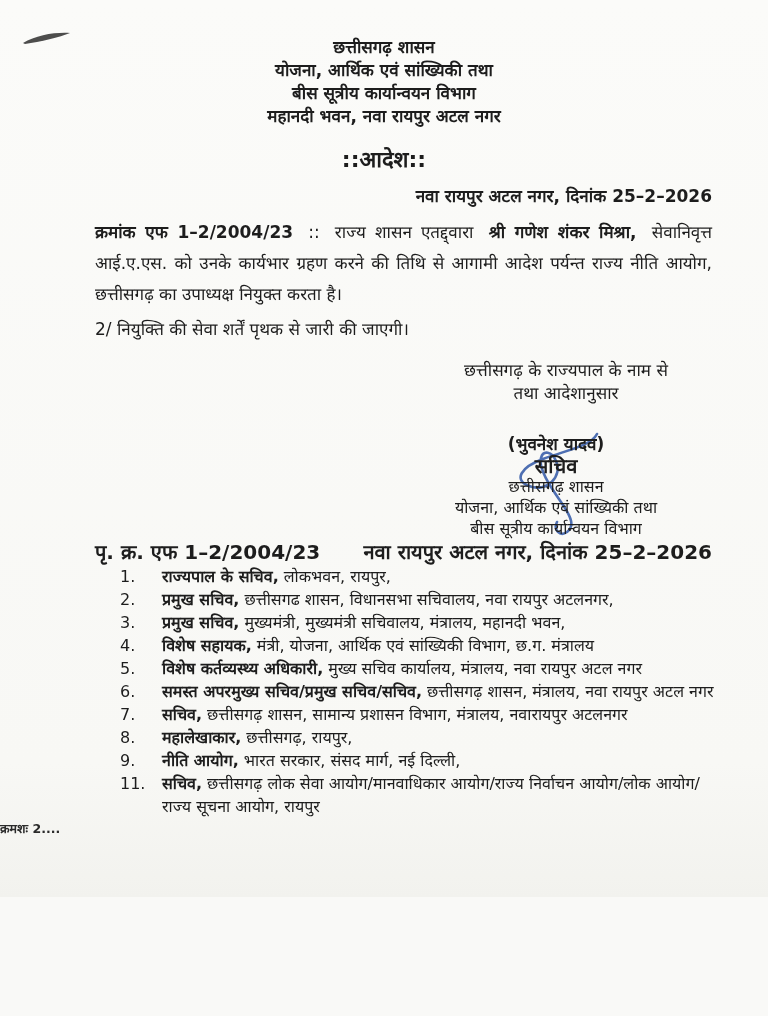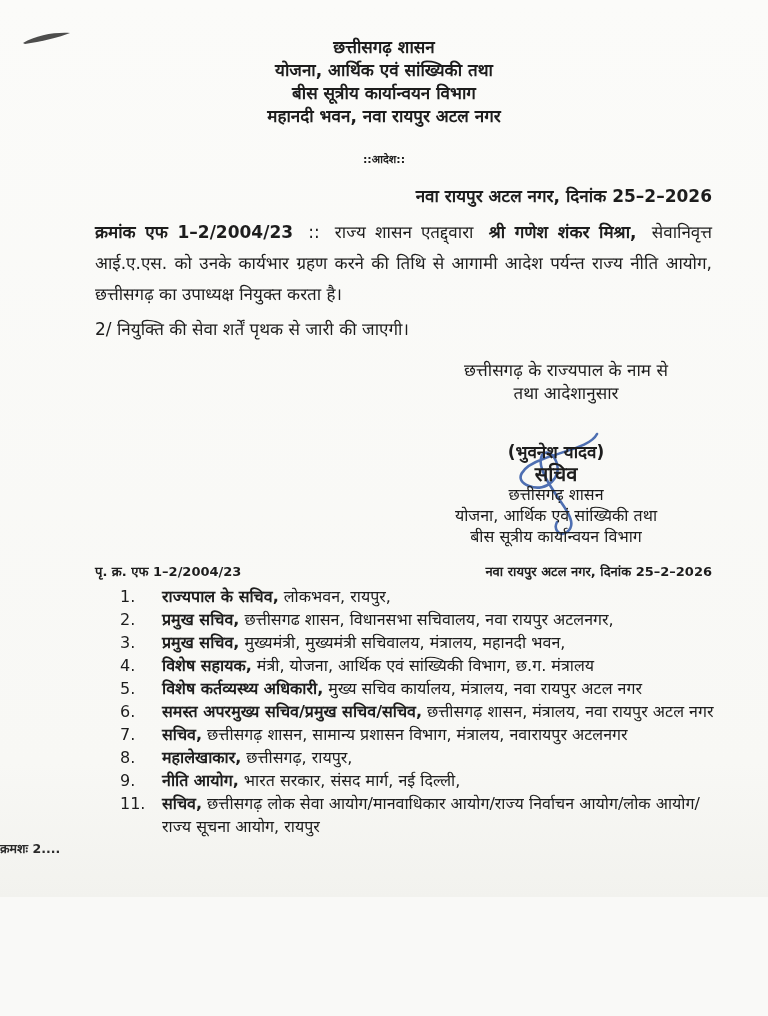--- a/index.html
+++ b/index.html
@@ -14,49 +14,49 @@
   .page {
     position: relative;
     width: 768px; height: 897px;
     padding-top: 36px;
     background: linear-gradient(180deg, #fbfbf9 0%, #f8f8f5 85%, #f2f2ee 100%);
   }
   
   .doc-header { text-align: center; font-weight: 700; font-size: 17px; }
   .doc-header div { line-height: 23px; }
   
-  .order-title { text-align: center; font-weight: 700; font-size: 11px; margin-top: 20px; line-height: 24px; }
+  .order-title { text-align: center; font-weight: 700; font-size: 22px; margin-top: 20px; line-height: 24px; }
   
   .date-line { text-align: right; font-weight: 700; font-size: 17px; margin-top: 12px; line-height: 24px; padding-right: 56px; }
   
   .para {
     margin: 9px 56px 0 95px;
     font-size: 17px; line-height: 31px;
     text-align: justify;
   }
   .para .b { font-weight: 700; }
   .para span { margin-right: 6px; }
   .clause2 { margin: 5px 56px 0 95px; font-size: 17px; line-height: 28px; }
   
   .closing { margin-top: 16px; margin-left: 410px; width: 312px; text-align: center; font-size: 17px; }
   .closing div { line-height: 23px; }
   
-  .signatory { margin-top: 36px; margin-left: 400px; width: 312px; text-align: center; position: relative; }
+  .signatory { margin-top: 28px; margin-left: 400px; width: 312px; text-align: center; position: relative; }
   .signatory .name { font-weight: 700; font-size: 17px; line-height: 23px; }
   .signatory .title { font-size: 20px; line-height: 20px; font-weight: bold; }
   .signatory .dept { font-size: 16px; line-height: 21px; }
   
   .sig-svg { position: absolute; left: 495px; top: 424px; pointer-events: none; }
   
   .mark-svg { position: absolute; left: 18px; top: 26px; pointer-events: none; }
   
   .ref-row {
-    margin: 14px 56px 0 95px;
+    margin: 2px 56px 0 95px;
     display: flex; justify-content: space-between; align-items: baseline;
-    font-weight: 700; font-size: 13px; line-height: 22px;
+    font-weight: 700; font-size: 20px; line-height: 22px;
   }
   
   .copies-heading { margin: 8px 0 0 95px; font-weight: 700; font-size: 17px; line-height: 24px; }
   .copy-list { margin: 2px 48px 0 120px; font-size: 16px; }
   .copy-item { display: flex; line-height: 23px; }
   .copy-item .num { width: 42px; flex: none; }
   .copy-item .txt { flex: 1; }
   .copy-item .b { font-weight: 700; margin-right: 5px; }
   
   .footer-continued { text-align: left; padding-right: 58px; font-size: 12.5px; font-weight: 700; color: #2a2a2a; margin-top: 2px; }

